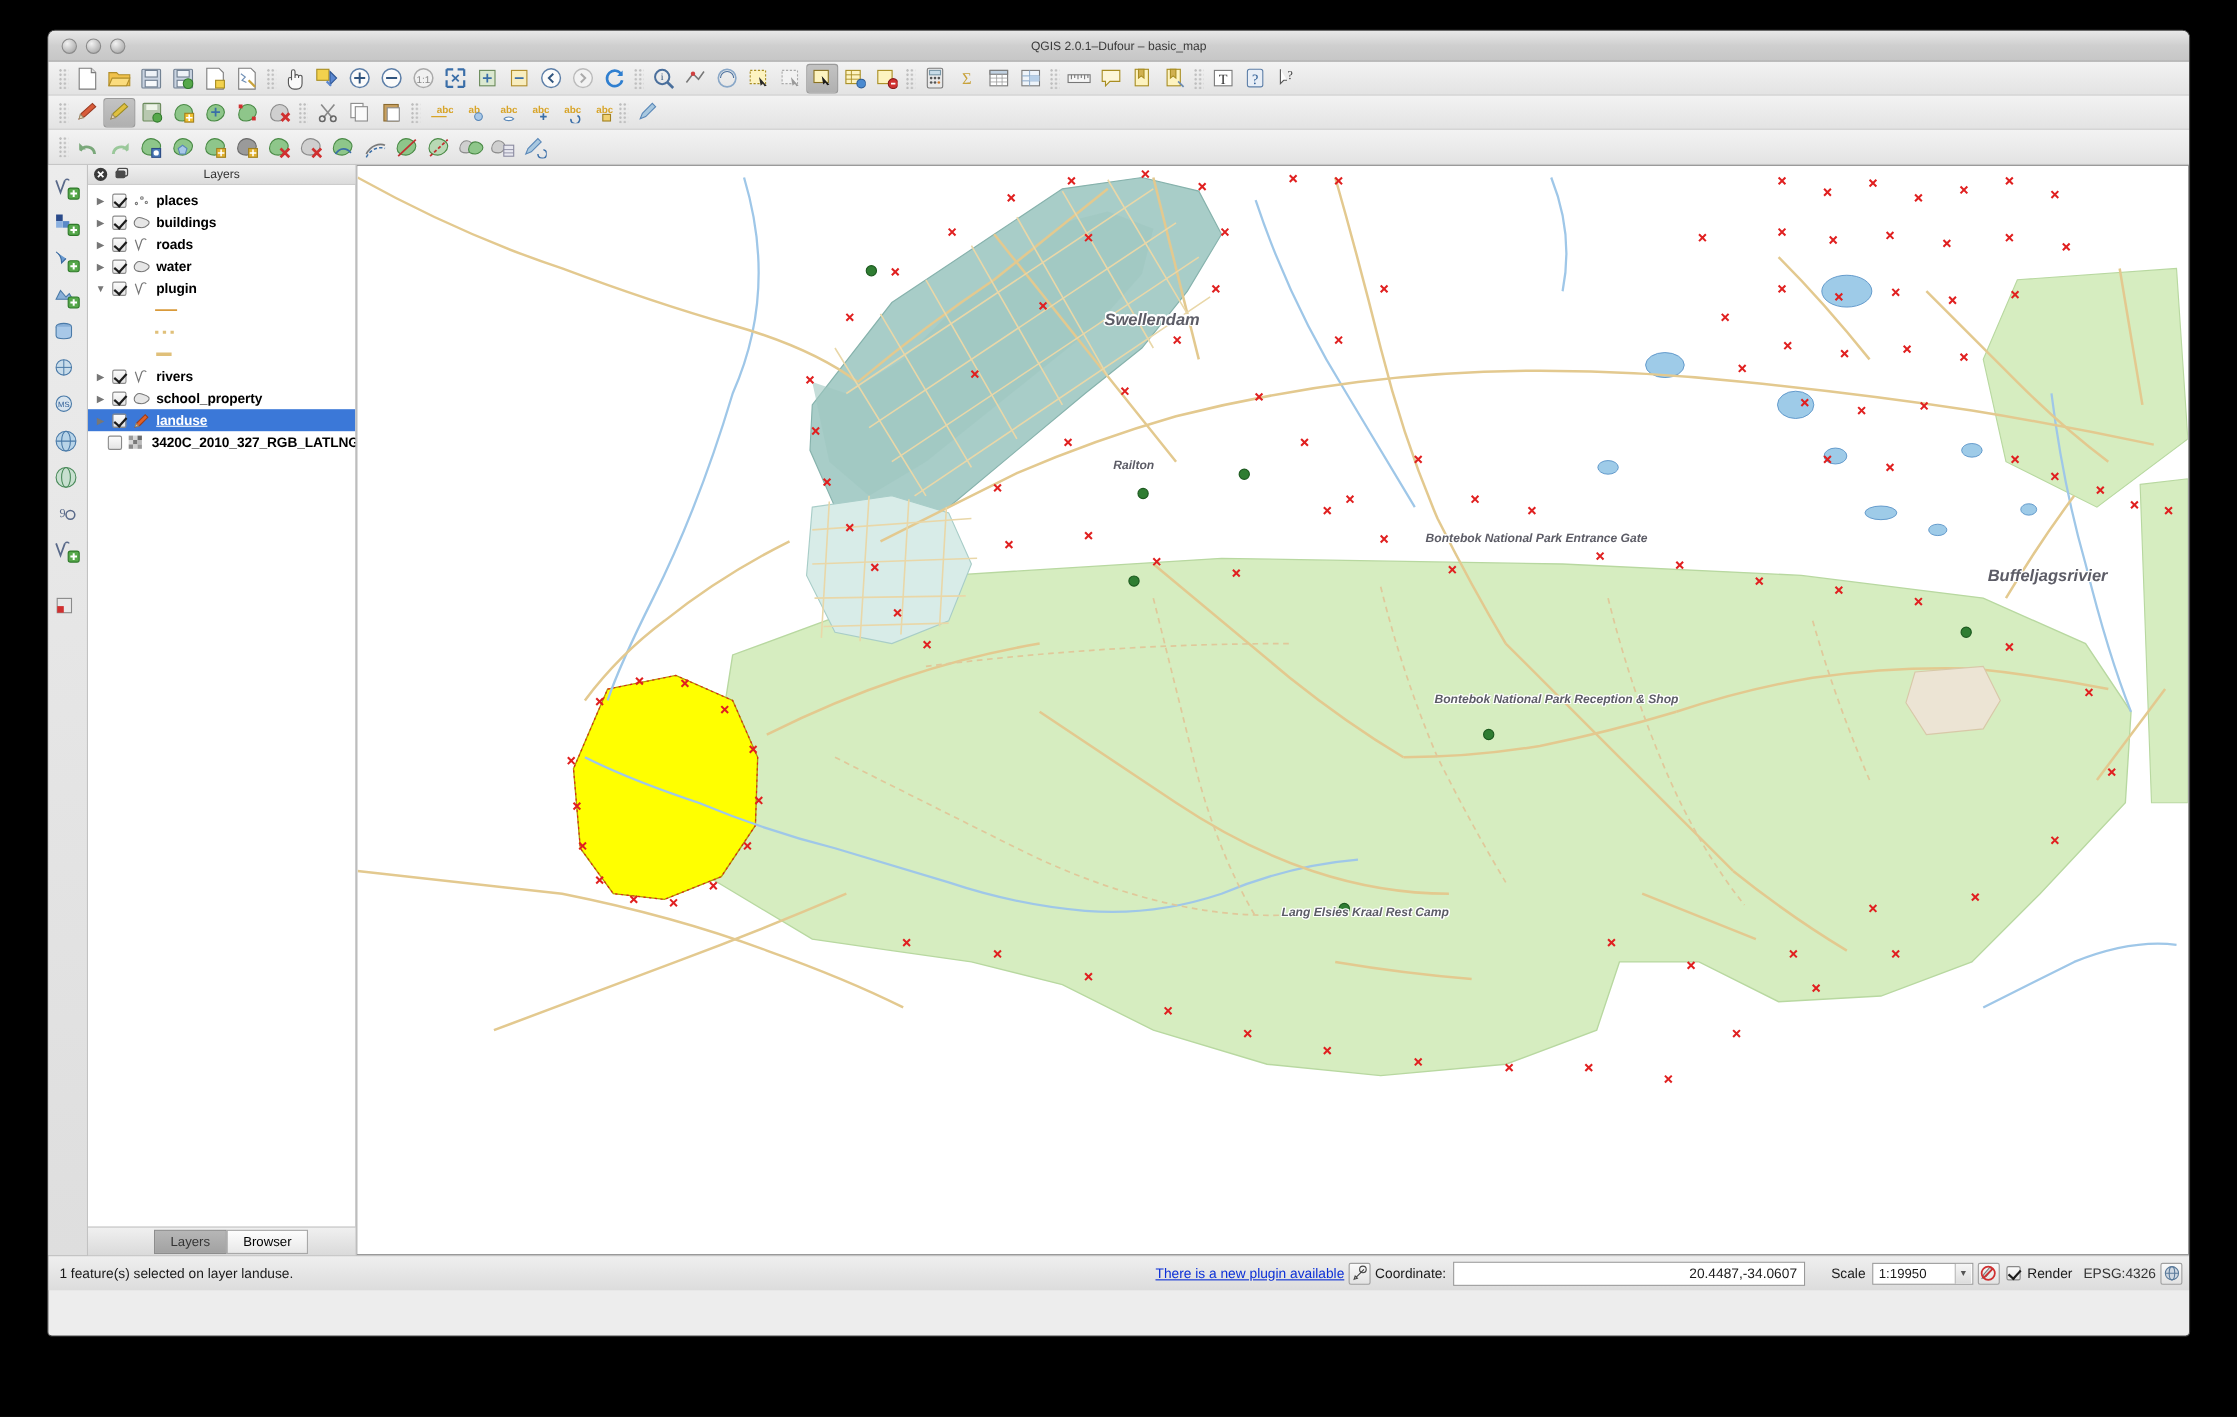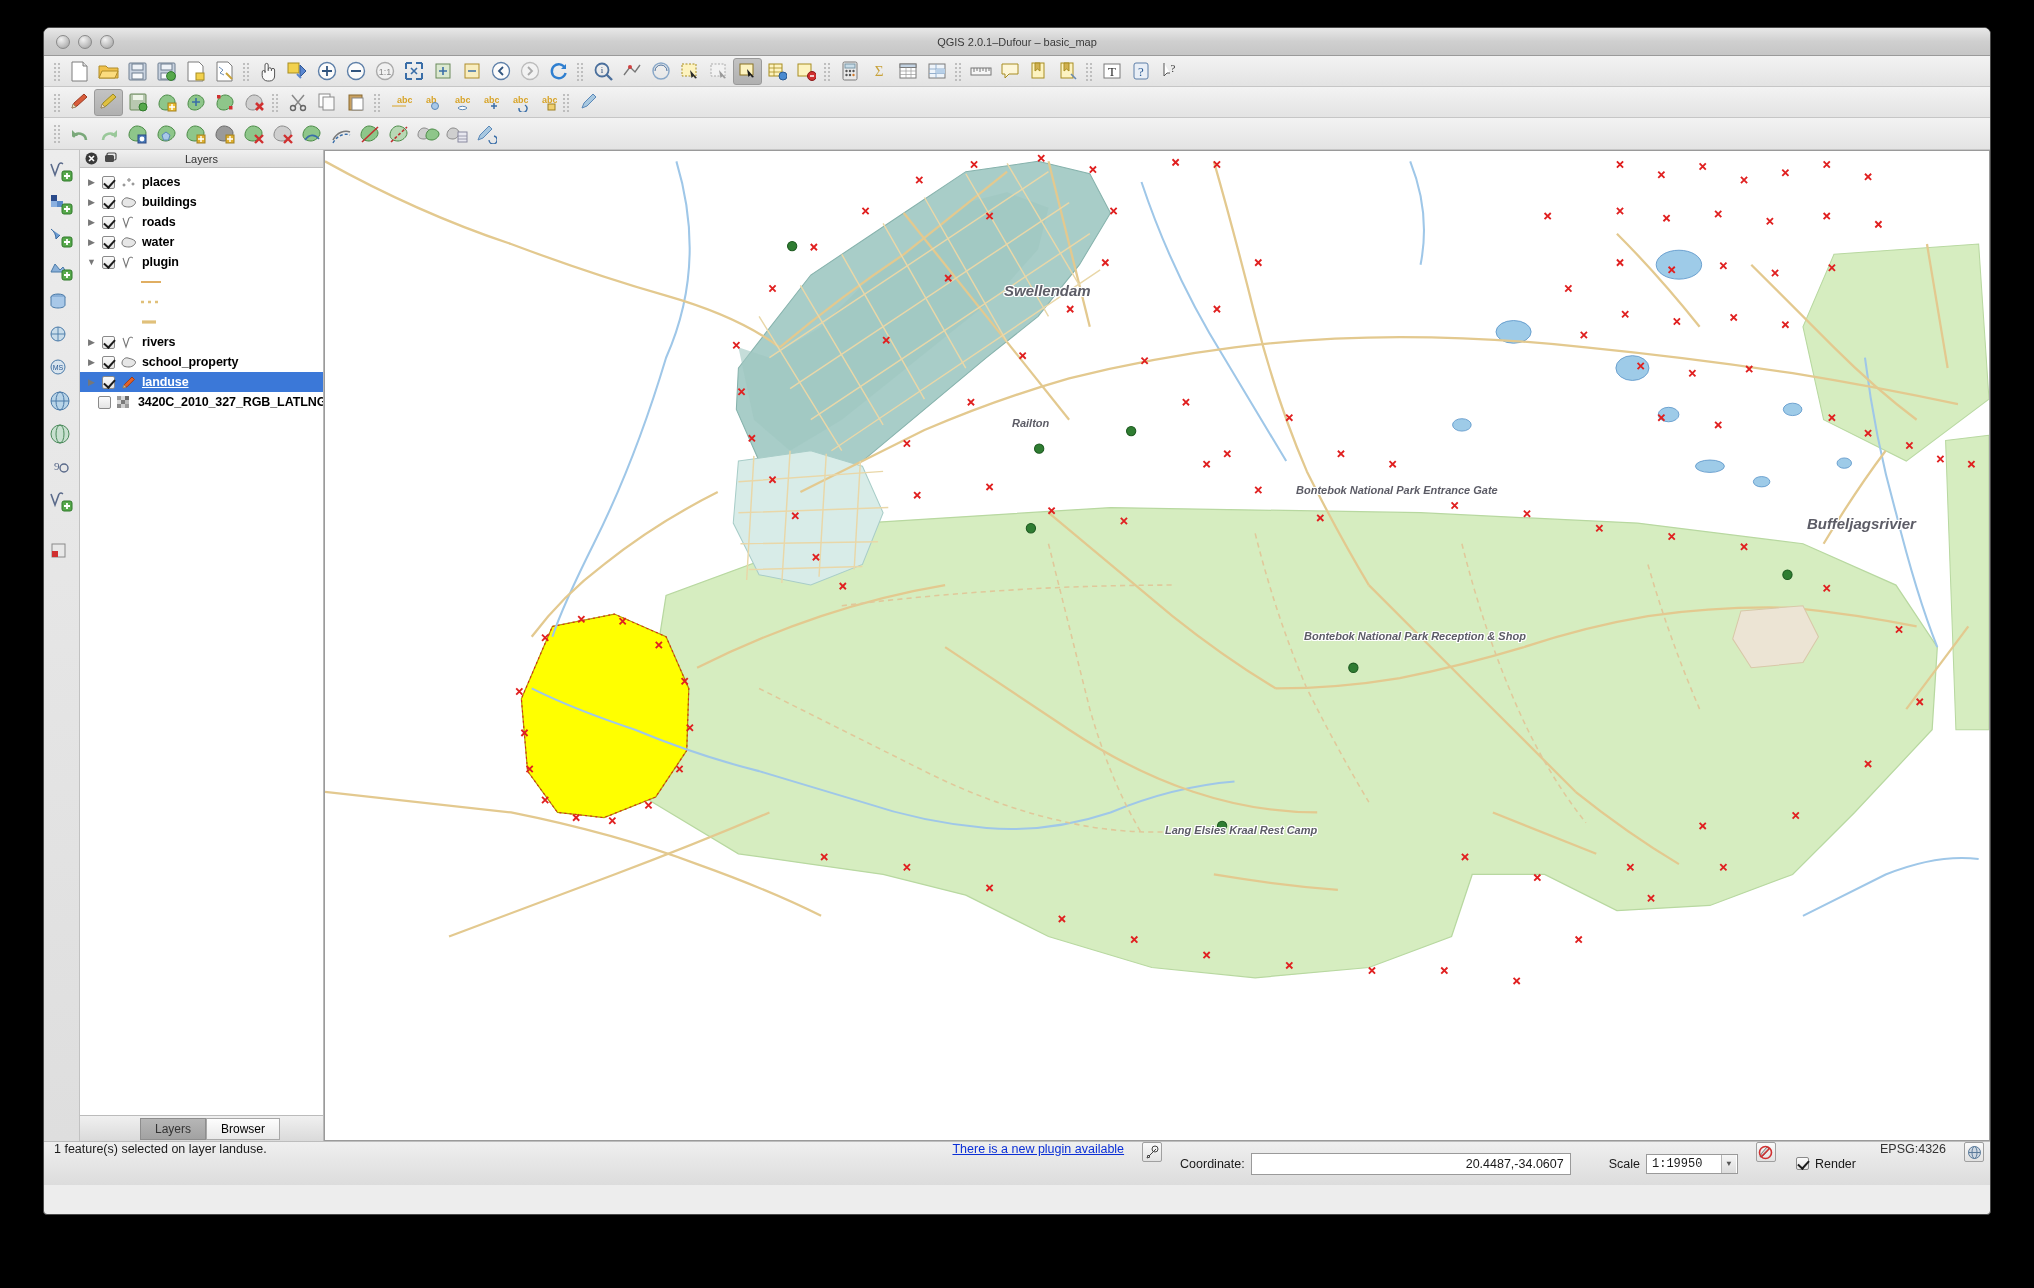--- a/index.html
+++ b/index.html
@@ -140,45 +140,44 @@
     font-style: italic;
     font-weight: bold;
     text-shadow: 1px 0 0 #fff, -1px 0 0 #fff, 0 1px 0 #fff, 0 -1px 0 #fff,
                  1px 1px 0 #fff, -1px -1px 0 #fff, 1px -1px 0 #fff, -1px 1px 0 #fff;
     white-space: nowrap;
     pointer-events: none;
   }
   .mlabel.big { font-size: 15px; }
   
   #statusbar {
-    height: 44px;
+    height: 32px;
     background: linear-gradient(to bottom,#efefef,#dcdcdc);
     border-top: 1px solid #bdbdbd;
-    display: flex; 
+    display: flex; align-items: center;
     font-size: 12.5px; color: #1a1a1a;
-    padding: 0 6px; gap: 18px;
+    padding: 0 6px; gap: 4px;
   }
   #status-msg { flex: 1; padding-left: 4px; }
   #plugin-link { color: #0b2fd6; text-decoration: underline; font-size: 12.5px; }
   .sb-icon {
     width: 20px; height: 20px; border: 1px solid #a0a0a0; border-radius: 2px;
     background: linear-gradient(to bottom,#fafafa,#e2e2e2);
     display: flex; align-items: center; justify-content: center;
   }
   .sb-field {
     border: 1px solid #9a9a9a; background: #fff;
     height: 22px; line-height: 20px; text-align: right;
     padding: 0 6px; font-size: 12.5px;
   }
   .sb-combo {
     border: 1px solid #9a9a9a; background: #fff;
     height: 20px; display: flex; align-items: center;
     padding-left: 5px; font-size: 12px; min-width: 84px;
     justify-content: space-between;
-    font-family: Liberation Mono, monospace;
   }
   .sb-combo .arw {
     width: 15px; height: 18px; margin: 1px;
     background: linear-gradient(to bottom,#f6f6f6,#dcdcdc);
     border-left: 1px solid #b5b5b5;
     display:flex;align-items:center;justify-content:center;font-size:8px;color:#555;
   }
   .cb-small {
     width: 13px; height: 13px; border: 1px solid #8a8a8a; border-radius: 2px;
     background: linear-gradient(to bottom,#fbfbfb,#e4e4e4); position: relative;

